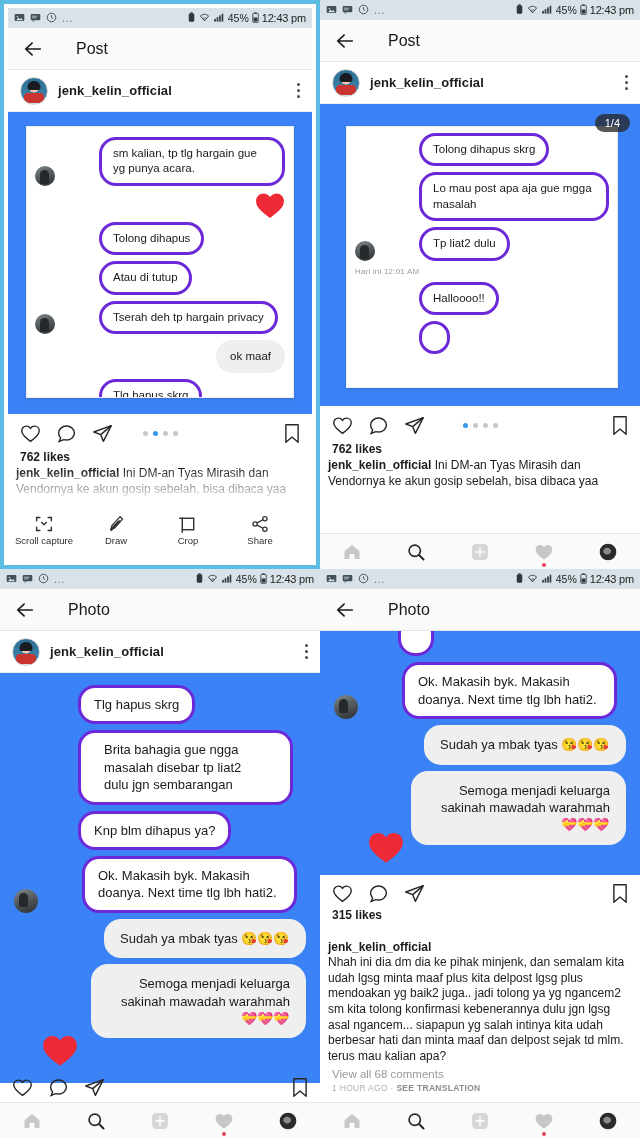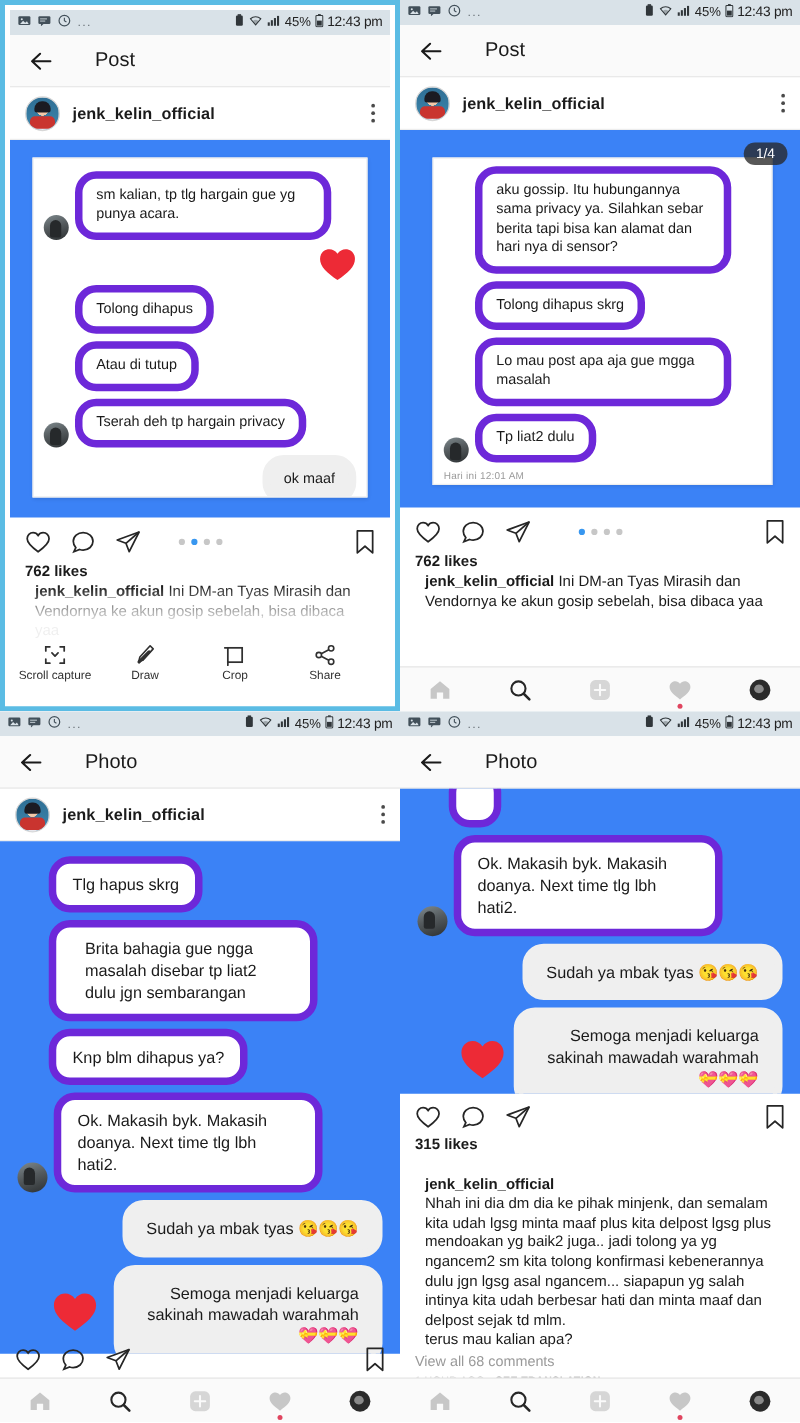--- a/index.html
+++ b/index.html
@@ -79,44 +79,45 @@
     width:20px; height:20px; border-radius:50%; flex:none;
     background: linear-gradient(160deg,#7f8a8e 0%,#555b5e 45%,#2b2f31 100%);
     position:relative; overflow:hidden;
   }
   .sender-av::after{
     content:""; position:absolute; left:5px; top:4px; width:9px; height:14px;
     background:#26292b; border-radius:5px 5px 2px 2px;
   }
   .sender-sp { width:20px; flex:none; }
   .bubble {
-    border:6px solid #6d28d9; border-radius: 17px; padding: 6px 11px;
+    border:3px solid #6d28d9; border-radius: 17px; padding: 6px 11px;
     font-size: 11.5px; line-height: 1.34; color:#1a1a1a; background:#fff;
     max-width: 205px;
+    margin-left: 39px;
   }
   .bubble.gray { background:#efefef; border-color:#efefef;text-align:right; }
   .ts { text-align:left; font-size:8px; color:#9a9a9a; margin: 5px 0 6px; letter-spacing:0.2px; }
   .heart-react {
     width:30px; height:27px; position:relative; margin: 1px 0 3px auto;
   }
   .badge-counter {
     position:absolute; right:10px; top:10px; background:rgba(40,40,40,0.78);
     color:#fff; font-size:11px; padding:3px 10px; border-radius:12px; z-index:4;
   }
 
   
   .actions { display:flex; align-items:center; padding: 9px 12px 4px; position:relative; }
   .act-ic { width:21px; height:21px; margin-right:15px; }
   .act-save { margin-left:auto; margin-right:0; width:16px; height:21px; }
   .pagedots { position:absolute; left:0; right:0; display:flex; justify-content:center; gap:5px; pointer-events:none;}
   .pd { width:5px; height:5px; border-radius:50%; background:#c7c7c7; }
   .pd.on { background:#3897f0; }
 
   .likes { font-size:12px; font-weight:700; color:#1b1b1b; padding: 2px 12px 0; }
-  .caption { font-size:12px; line-height:1.3; color:#1b1b1b; padding: 2px 20px 0; }
+  .caption { font-size:12px; line-height:1.3; color:#1b1b1b; padding: 2px 8px 0; }
   .caption b { font-weight:700; }
   .comments-link { font-size:11.5px; color:#999; padding: 4px 12px 0; }
   .meta-line { font-size:8.5px; color:#b0b0b0; padding: 3px 12px 0; letter-spacing:0.3px;}
   .meta-line b { color:#8c8c8c; font-weight:700; }
 
   
   .big-heart { position:absolute; }
 
   
   .ig-nav {
@@ -414,24 +415,20 @@
             <i></i>
             <i></i>
           </span>
       </div>
 
       <div class="media" style="height:302px;">
         <div class="badge-counter">1/4</div>
         <div class="media-card" style="left:26px; top:22px; right:22px; height:262px; padding:6px 8px 0 8px;">
           <div class="msg-row">
             <span class="sender-sp"></span>
-            <span class="bubble">aku gossip. Itu hubungannya sama privacy ya. Silahkan sebar berita tapi bisa kan alamat dan hari nya di sensor?</span>
-          </div>
-          <div class="msg-row">
-            <span class="sender-sp"></span>
             <span class="bubble">Tolong dihapus skrg</span>
           </div>
           <div class="msg-row">
             <span class="sender-sp"></span>
             <span class="bubble">Lo mau post apa aja gue mgga masalah</span>
           </div>
           <div class="msg-row">
             <span class="sender-av"></span>
             <span class="bubble">Tp liat2 dulu</span>
           </div>

